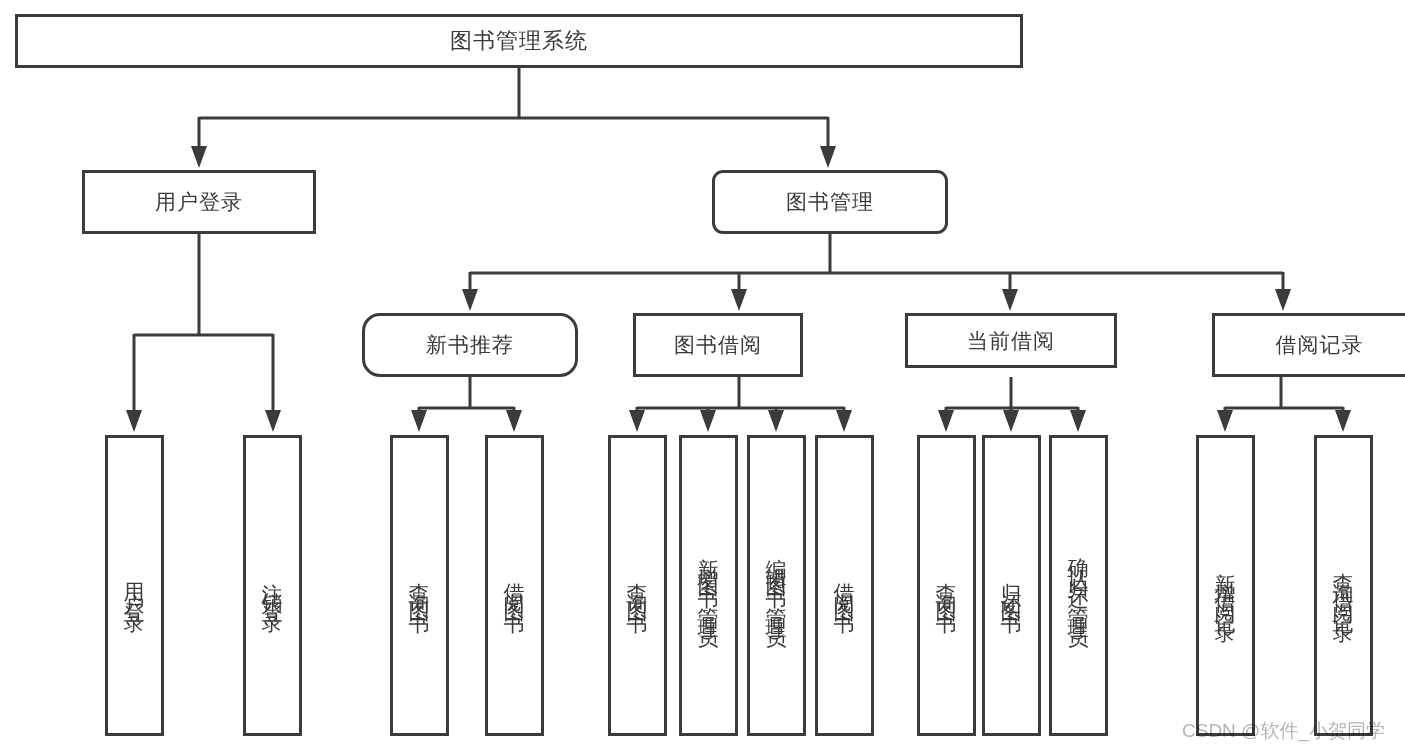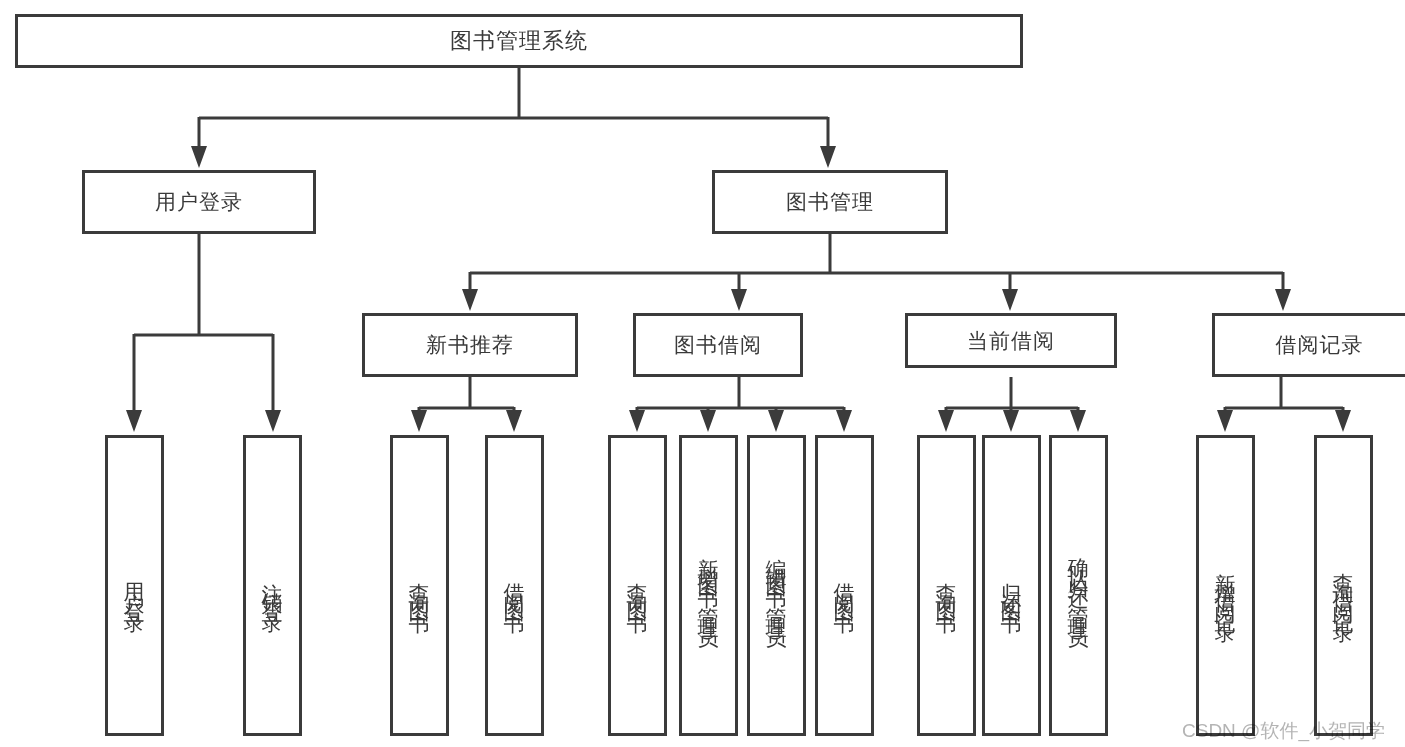--- a/index.html
+++ b/index.html
@@ -94,23 +94,23 @@
                M1003 410 L1019 410 L1011 432 Z
                M1070 410 L1086 410 L1078 432 Z
                M1217 410 L1233 410 L1225 432 Z
                M1335 410 L1351 410 L1343 432 Z"></path>
     </g>
   </svg>
 
   <div class="box h root" style="left:15px; top:14px; width:1008px; height:54px;">图书管理系统</div>
 
   <div class="box h" style="left:82px; top:170px; width:234px; height:64px;">用户登录</div>
-  <div class="box h" style="left:712px; top:170px; width:236px; height:64px;">图书管理</div>
+  <div class="box h" style="left:712px; top:170px; width:236px; height:64px;border-radius:11px;">图书管理</div>
 
-  <div class="box h" style="left:362px; top:313px; width:216px; height:64px;">新书推荐</div>
+  <div class="box h" style="left:362px; top:313px; width:216px; height:64px;border-radius:18px;">新书推荐</div>
   <div class="box h" style="left:633px; top:313px; width:170px; height:64px;">图书借阅</div>
   <div class="box h" style="left:905px; top:313px; width:212px; height:55px;">当前借阅</div>
   <div class="box h" style="left:1212px; top:313px; width:215px; height:64px;">借阅记录</div>
 
   <div class="box v" style="left:105px;">用户登录</div>
   <div class="box v" style="left:243px;">注销登录</div>
 
   <div class="box v" style="left:390px;">查询图书</div>
   <div class="box v" style="left:485px;">借阅图书</div>
 

